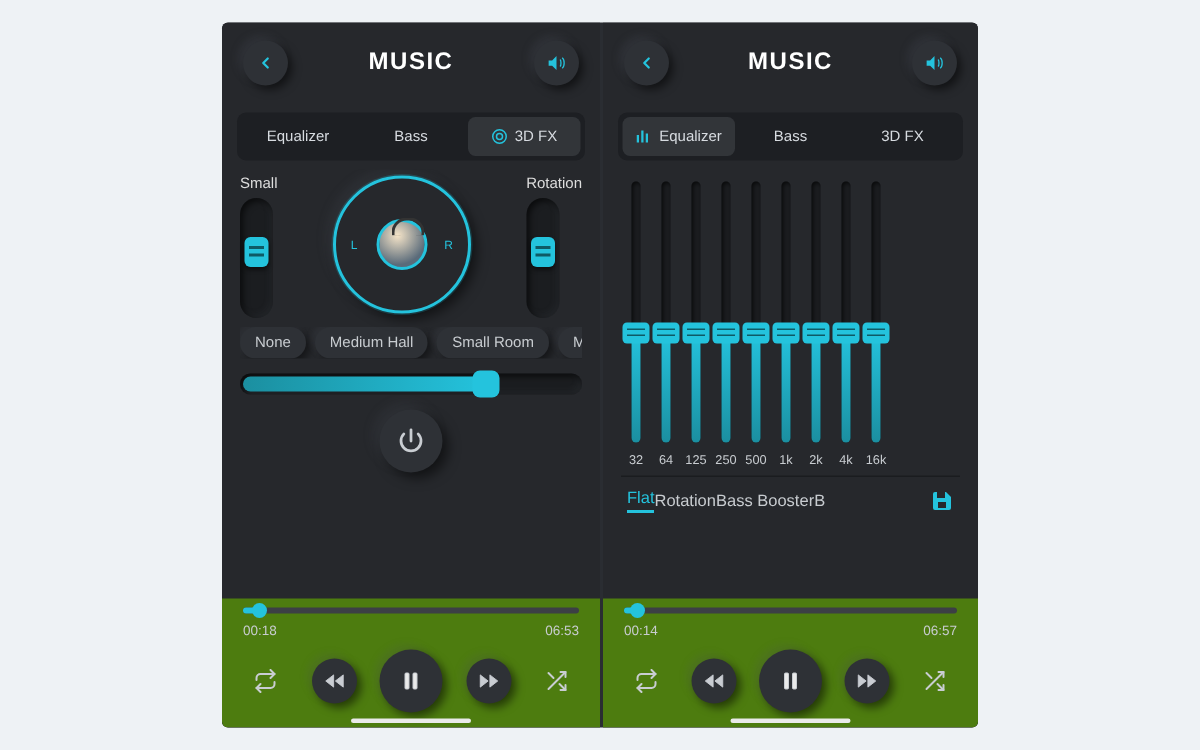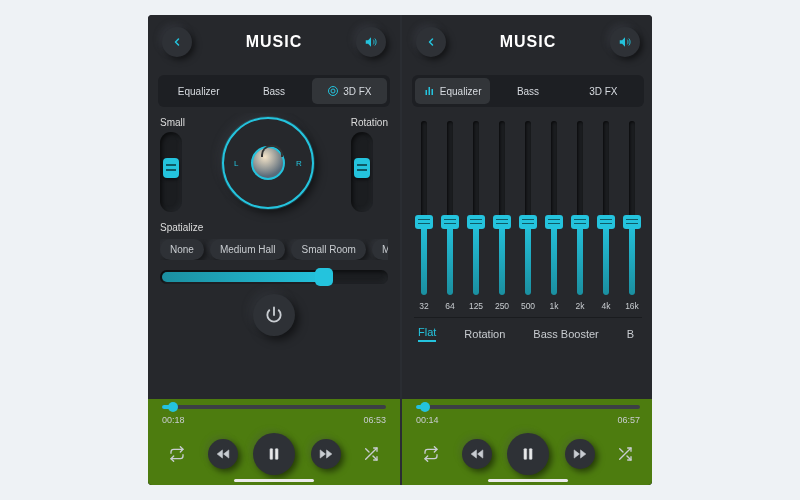--- a/index.html
+++ b/index.html
@@ -122,29 +122,29 @@
   .hslider .track-fill{position:absolute;left:2px;top:2px;bottom:2px;border-radius:5px;background:linear-gradient(90deg,#1b8fa0,#24c3dd);}
   .hslider .thumb{position:absolute;top:-2px;width:18px;height:18px;border-radius:5px;background:#24c3dd;}
   .power-wrap{display:flex;justify-content:center;margin-top:10px;}
   .power{
     width:42px;height:42px;border-radius:50%;
     background:#2e3136;
     box-shadow:4px 4px 8px rgba(0,0,0,.5),-4px -4px 8px rgba(80,85,95,.2);
     display:flex;align-items:center;justify-content:center;cursor:pointer;
   }
   
-  .eq-sliders{display:flex;justify-content:space-between;height:190px;margin-top:4px;}
+  .eq-sliders{display:flex;justify-content:flex-start;height:190px;margin-top:4px;}
   .eqcol{display:flex;flex-direction:column;align-items:center;width:20px;}
   .eqtrack{flex:1;width:6px;background:#1b1d20;border-radius:3px;position:relative;box-shadow:inset 1px 1px 3px rgba(0,0,0,.7);}
   .eqfill{position:absolute;bottom:0;left:0;right:0;background:linear-gradient(#24c3dd,#1b8fa0);border-radius:3px;}
   .eqthumb{position:absolute;left:-6px;width:18px;height:14px;border-radius:3px;background:#24c3dd;}
   .eqthumb::before,.eqthumb::after{content:"";position:absolute;left:3px;right:3px;height:1.2px;background:#0e5a66;}
   .eqthumb::before{top:4px;} .eqthumb::after{top:8px;}
   .eqlbl{font-size:8.5px;color:#c8ccd0;margin-top:6px;}
-  .presets{display:flex;align-items:center;gap:28px;padding:8px 4px;font-size:11px;overflow:hidden;border-top:1px solid #1a1c1f;margin-top:6px;}
+  .presets{display:flex;align-items:center;gap:0;padding:8px 4px;font-size:11px;overflow:hidden;border-top:1px solid #1a1c1f;margin-top:6px;}
   .preset{color:#c8ccd0;white-space:nowrap;cursor:pointer;}
   .preset.active{color:#24c3dd;border-bottom:2px solid #24c3dd;padding-bottom:2px;}
   .save-ic{margin-left:auto;cursor:pointer;}
   
   .player{padding:4px 14px 10px 14px;background:#4d7c0f;text-align:center;}
   .prog{height:4px;background:#3c3f45;border-radius:2px;position:relative;margin-top:2px;}
   .prog .pfill{position:absolute;left:0;top:0;bottom:0;background:#24c3dd;border-radius:2px;}
   .prog .pdot{position:absolute;top:-3px;width:10px;height:10px;border-radius:50%;background:#24c3dd;}
   .times{display:flex;justify-content:space-between;font-size:9px;color:#c8ccd0;margin-top:6px;}
   .controls{display:flex;align-items:center;justify-content:space-between;margin-top:8px;}
@@ -204,21 +204,20 @@
           </div>
         </div>
         <div style="text-align:right">
           <div class="vlbl">Rotation</div>
           <div class="vslider">
             <div class="vthumb" id="rot-thumb" style="top: 26px;"></div>
           </div>
         </div>
       </div>
 
-      <div class="vlbl" style="margin-top:10px">Spatialize</div>
       <div class="spat-row" id="spat-row">
           <div class="pill">None</div>
           <div class="pill">Medium Hall</div>
           <div class="pill">Small Room</div>
           <div class="pill">Med</div>
         </div>
       <div class="hslider">
         <div class="track-fill" id="spat-fill" style="width: 72%;"></div>
         <div class="thumb" id="spat-thumb" style="left: calc(72% - 9px);"></div>
       </div>

